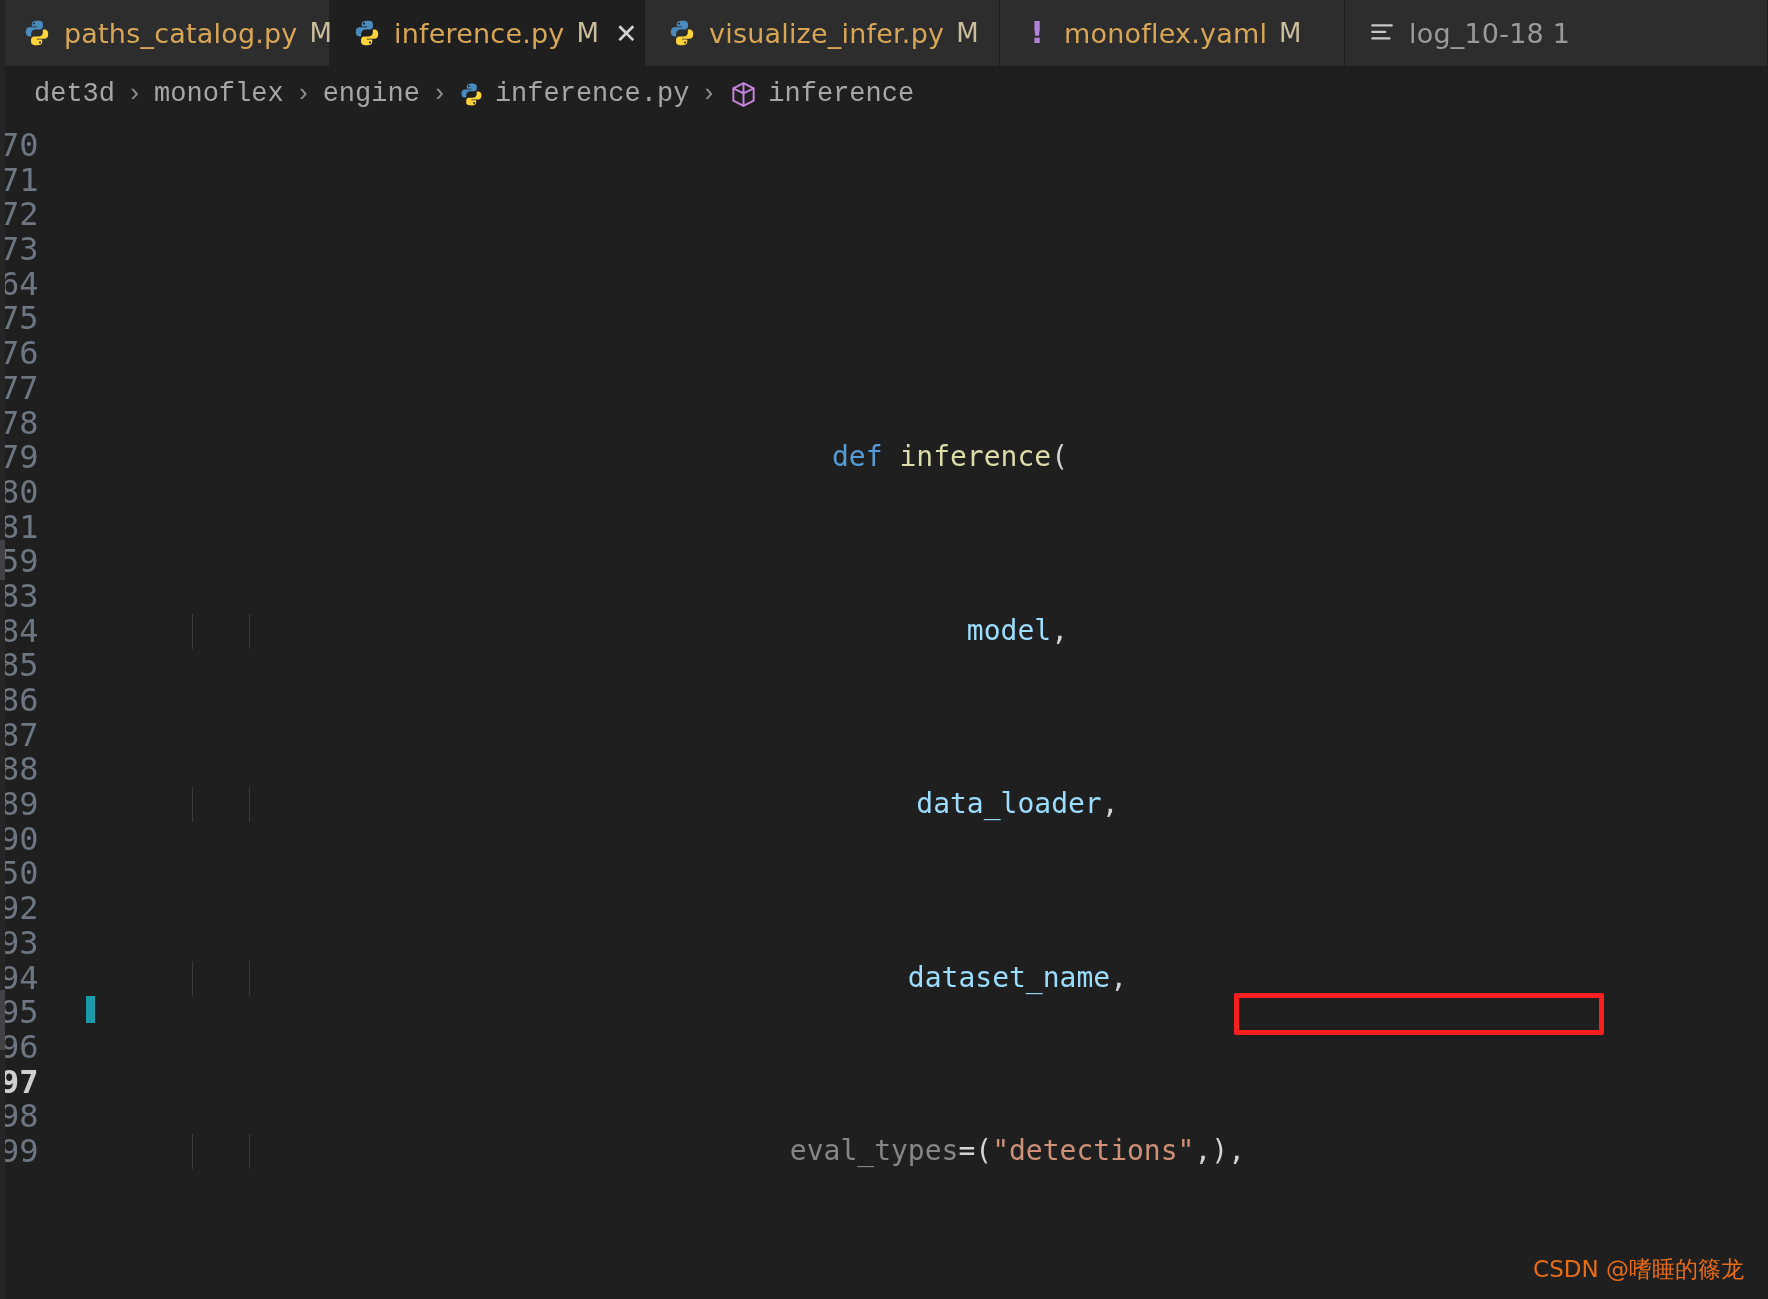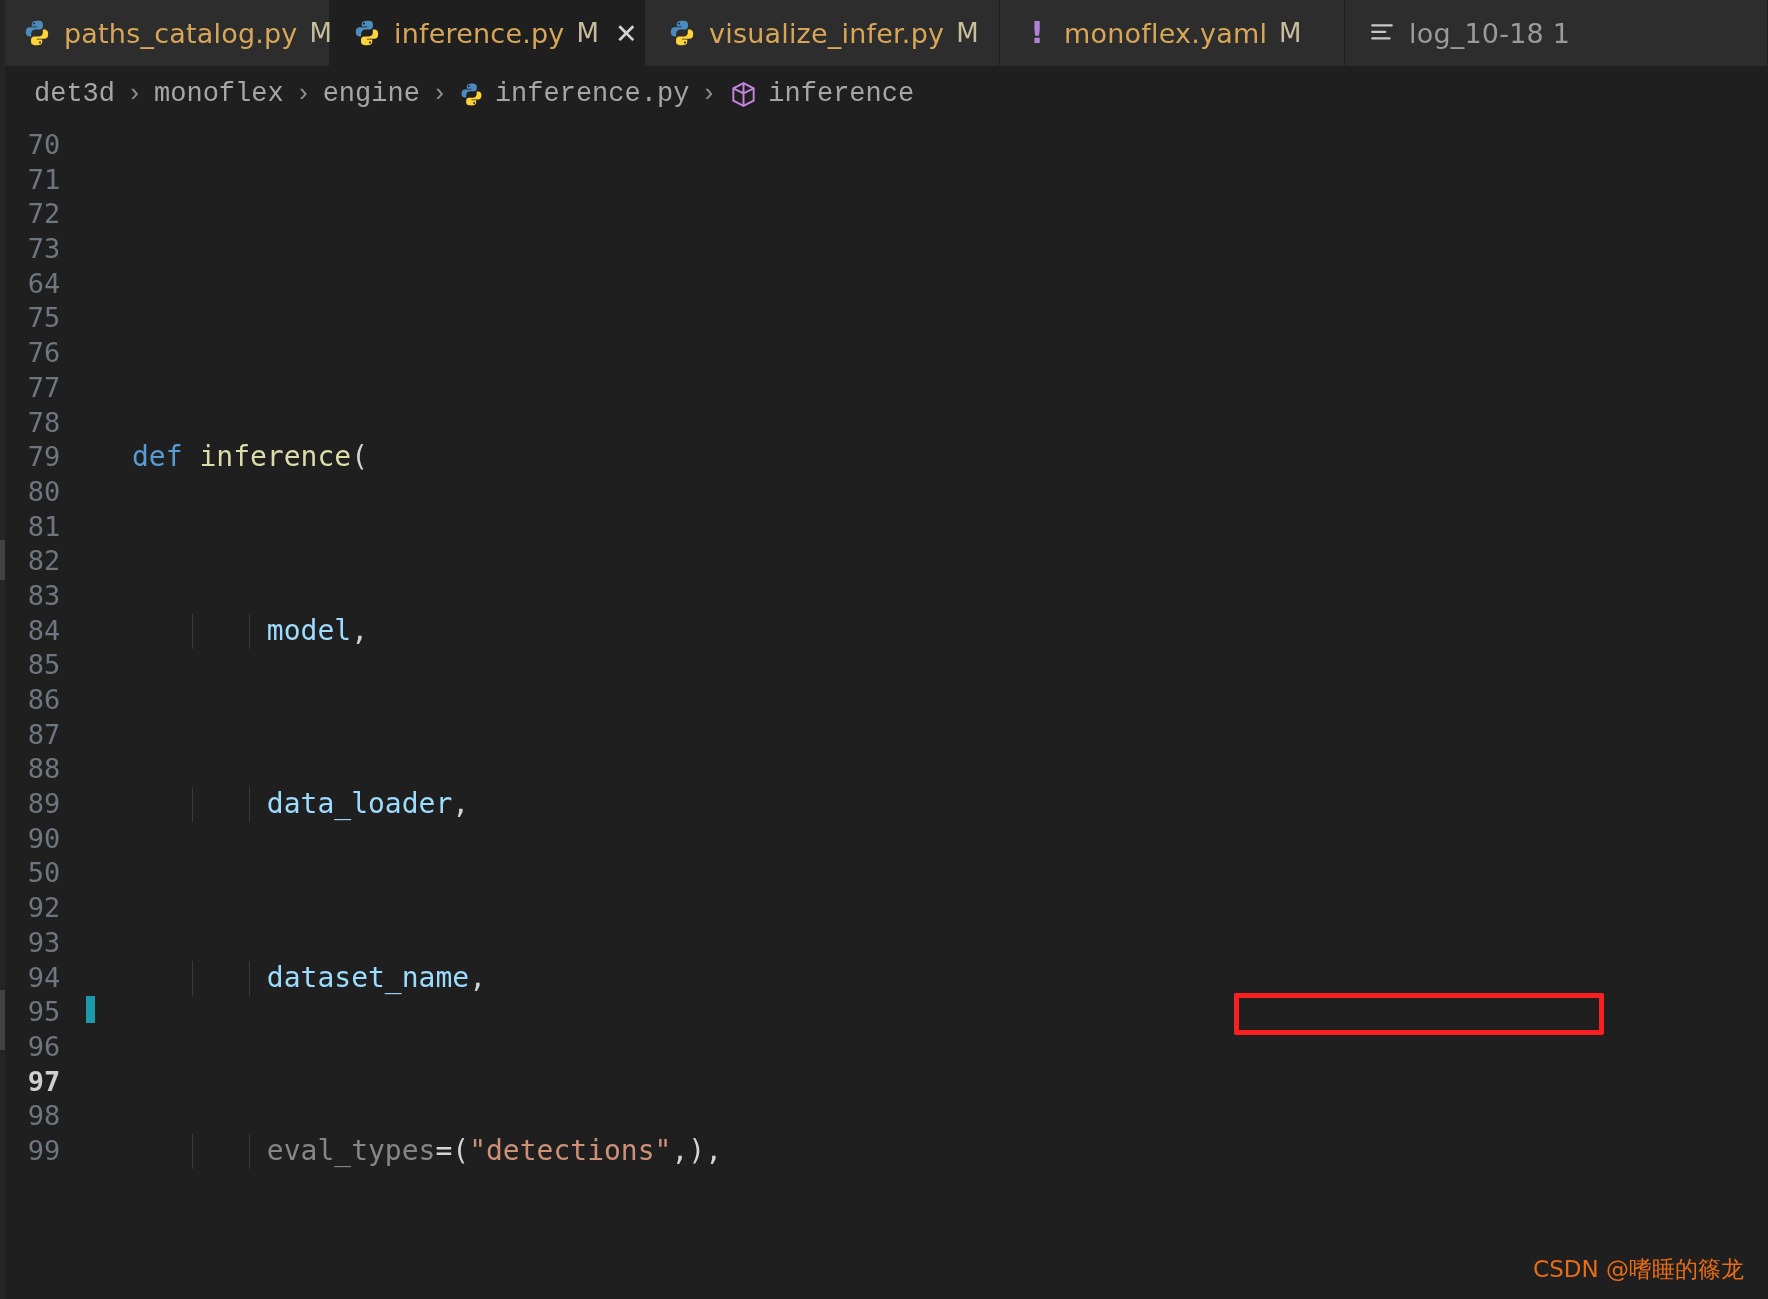--- a/index.html
+++ b/index.html
@@ -40,33 +40,33 @@
     font-size:27px;color:#a2a2a2;position:relative;z-index:3;
   }
   .crumb{color:#a6a6a6;white-space:nowrap;}
   .sep{color:#8d8d8d;padding:0 12px;font-size:25px;}
   .crumb.withicon{display:inline-flex;align-items:center;gap:10px;}
 
   
   .editor{flex:1 1 auto;display:flex;background:#1f1f1f;position:relative;overflow:hidden;}
   .gutter{
     width:130px;flex:0 0 130px;background:#1f1f1f;position:relative;
-    font-size:27px;line-height:34.7px;color:#6e7681;text-align:center;
+    font-size:32px;line-height:34.7px;color:#6e7681;text-align:left;
     padding-top:6px;box-sizing:border-box;
   }
   .ln{height:34.7px;padding-right:42px;box-sizing:border-box;white-space:nowrap;}
   .ln.cur{color:#cfcfcf;font-weight:bold;}
   .gmark{position:absolute;width:9px;height:27px;background:#1b9aaa;left:86px;}
 
   .codearea{flex:1 1 auto;position:relative;padding-top:6px;overflow:hidden;}
   .code{
     font-size:28px;line-height:34.7px;color:#d4d4d4;white-space:pre;
     position:relative;
   }
-  .row{height:34.7px;position:relative;white-space:pre;padding-left:2px;}
+  .row{height:34.7px;position:relative;white-space:pre;padding-left:2px;text-align:center;}
 
   
   .guide{position:absolute;top:0;width:1px;height:34.7px;background:#3b3b3b;}
 
   
   .kw{color:#569cd6;}
   .fn{color:#dcdcaa;}
   .var{color:#9cdcfe;}
   .str{color:#ce9178;}
   .pun{color:#d4d4d4;}
@@ -190,21 +190,21 @@
       <div class="ln">72</div>
       <div class="ln">73</div>
       <div class="ln">64</div>
       <div class="ln">75</div>
       <div class="ln">76</div>
       <div class="ln">77</div>
       <div class="ln">78</div>
       <div class="ln">79</div>
       <div class="ln">80</div>
       <div class="ln">81</div>
-      <div class="ln">82</div>
+      <div class="ln">59</div>
       <div class="ln">83</div>
       <div class="ln">84</div>
       <div class="ln">85</div>
       <div class="ln">86</div>
       <div class="ln">87</div>
       <div class="ln">88</div>
       <div class="ln">89</div>
       <div class="ln">90</div>
       <div class="ln">50</div>
       <div class="ln">92</div>

